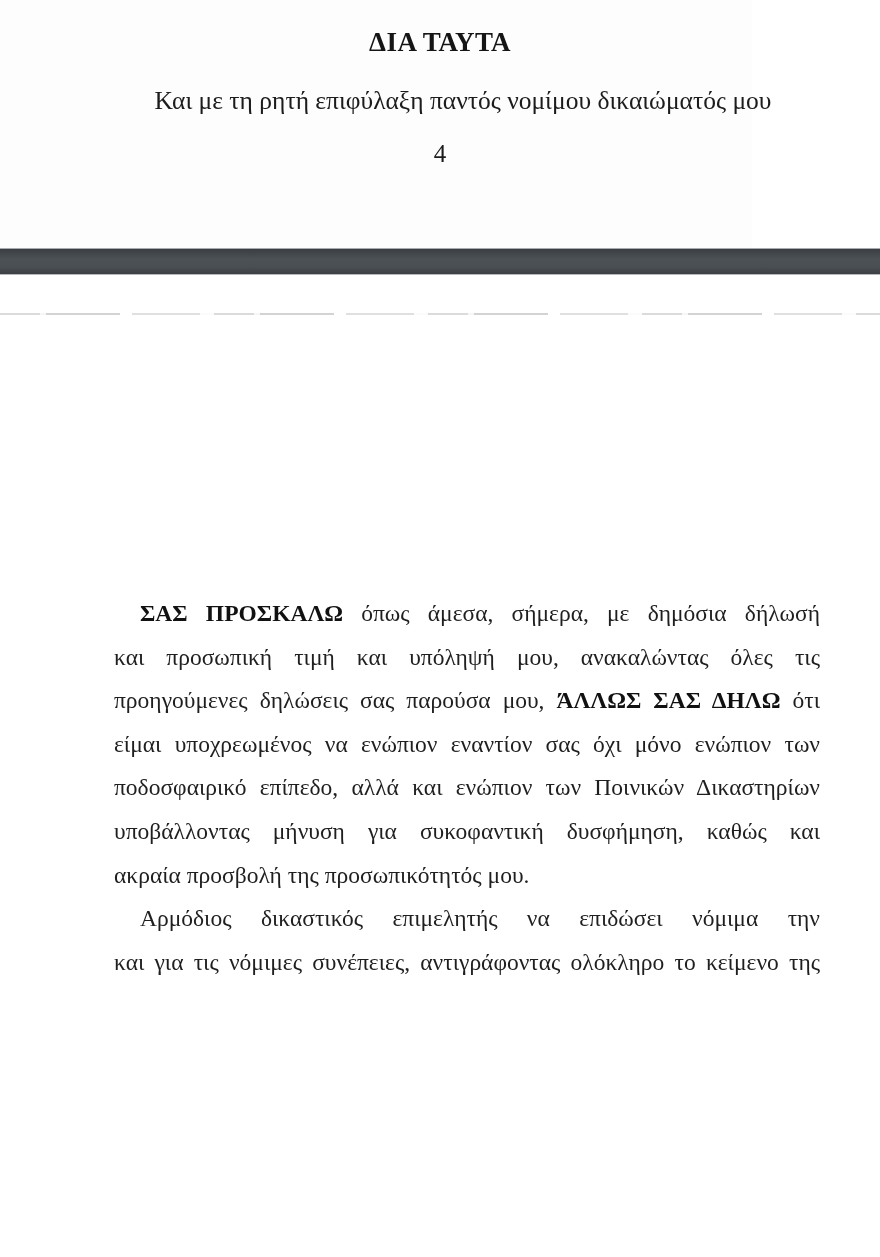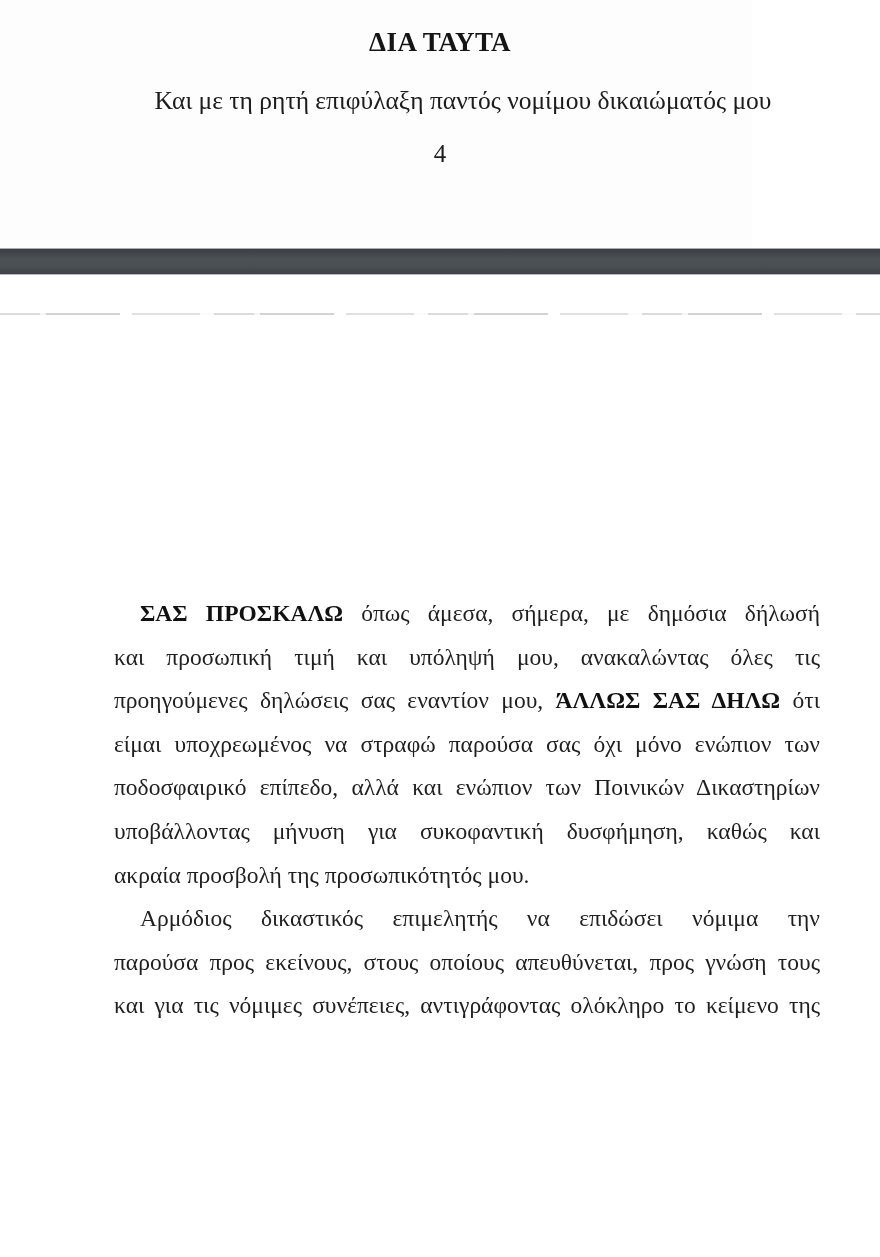--- a/index.html
+++ b/index.html
@@ -51,24 +51,23 @@
   <div class="page-number">4</div>
 </div>
 
 <div class="divider-bar"></div>
 <div class="scan-line"></div>
 
 <div class="body-text">
   <div>
     <span class="line indent"><b>ΣΑΣ ΠΡΟΣΚΑΛΩ</b><span> όπως άμεσα, σήμερα, με δημόσια δήλωσή</span></span>
     <span class="line">και προσωπική τιμή και υπόληψή μου, ανακαλώντας όλες τις</span>
-    <span class="line"><span>προηγούμενες δηλώσεις σας εναντίον μου, </span><b>ΆΛΛΩΣ ΣΑΣ ΔΗΛΩ</b><span> ότι</span></span>
-    <span class="line">είμαι υποχρεωμένος να στραφώ παρούσα σας όχι μόνο ενώπιον των</span>
+    <span class="line"><span>προηγούμενες δηλώσεις σας παρούσα μου, </span><b>ΆΛΛΩΣ ΣΑΣ ΔΗΛΩ</b><span> ότι</span></span>
+    <span class="line">είμαι υποχρεωμένος να ενώπιον εναντίον σας όχι μόνο ενώπιον των</span>
     <span class="line">ποδοσφαιρικό επίπεδο, αλλά και ενώπιον των Ποινικών Δικαστηρίων</span>
     <span class="line">υποβάλλοντας μήνυση για συκοφαντική δυσφήμηση, καθώς και</span>
     <span class="line last">ακραία προσβολή της προσωπικότητός μου.</span>
   </div>
   <div>
     <span class="line indent">Αρμόδιος δικαστικός επιμελητής να επιδώσει νόμιμα την</span>
-    <span class="line">παρούσα προς εκείνους, στους οποίους απευθύνεται, προς γνώση τους</span>
     <span class="line">και για τις νόμιμες συνέπειες, αντιγράφοντας ολόκληρο το κείμενο της</span>
   </div>
 </div>
 
 </body></html>

